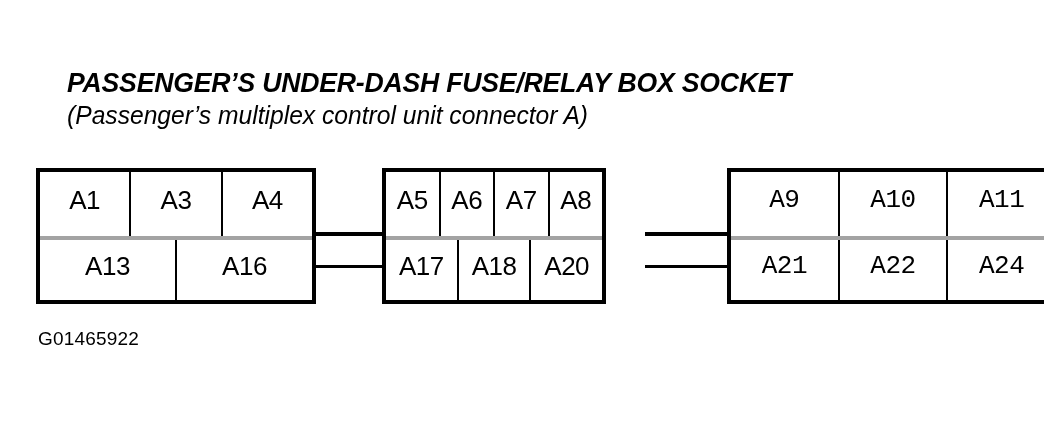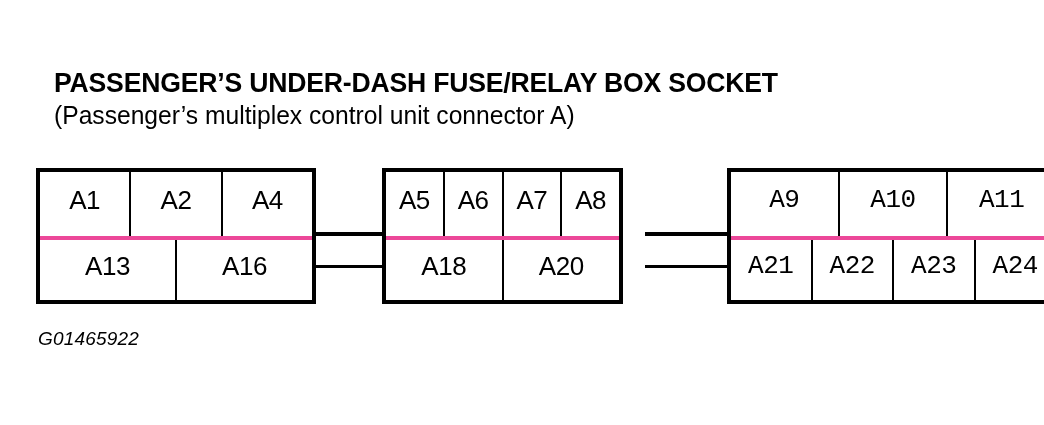--- a/index.html
+++ b/index.html
@@ -13,23 +13,24 @@
     position: relative;
     overflow: hidden;
     font-family: "Liberation Sans", sans-serif;
     color: #000000;
     -webkit-font-smoothing: none;
   }
 
   
   #title-block {
     position: absolute;
-    left: 54px;
+    left: 67px;
     top: 68px;
     width: 940px;
+    font-style: italic;
   }
   #main-title {
     font-size: 27px;
     font-weight: bold;
     letter-spacing: -0.2px;
     line-height: 30px;
     white-space: nowrap;
     transform: scaleX(0.985);
     transform-origin: left center;
   }
@@ -62,21 +63,21 @@
     flex-direction: column;
     background: #ffffff;
     z-index: 3;
   }
   .block-row {
     flex: 1 1 50%;
     display: flex;
     box-sizing: border-box;
   }
   .block-row.row-bottom {
-    border-top: 4px solid #ec4899;
+    border-top: 4px solid #a3a3a3;
   }
   .cell {
     flex: 1 1 0;
     box-sizing: border-box;
     border-left: 2px solid #000000;
     display: flex;
     align-items: center;
     justify-content: center;
     font-size: 26px;
     font-weight: normal;
@@ -105,21 +106,20 @@
 
   
   #figure-caption {
     position: absolute;
     left: 38px;
     top: 328px;
     font-size: 19px;
     font-weight: normal;
     letter-spacing: 0.2px;
     white-space: nowrap;
-    font-style: italic;
   }
 </style>
 </head>
 <body>
 
 <div id="title-block">
   <div id="main-title">PASSENGER’S UNDER-DASH FUSE/RELAY BOX SOCKET</div>
   <div id="sub-title">(Passenger’s multiplex control unit connector A)</div>
 </div>
 
@@ -127,51 +127,51 @@
 
   <div class="bridge-thick" style="left:300px; top:232px; width:96px;"></div>
   <div class="bridge-thin" style="left:300px; top:265px; width:96px;"></div>
 
   <div class="bridge-thick" style="left:645px; top:232px; width:96px;"></div>
   <div class="bridge-thin" style="left:645px; top:265px; width:96px;"></div>
 
   <div class="connector-block" style="left:36px; width:280px;">
     <div class="block-row row-top">
       <div class="cell">A1</div>
-      <div class="cell">A2</div>
+      <div class="cell">A3</div>
       <div class="cell">A4</div>
     </div>
     <div class="block-row row-bottom">
       <div class="cell">A13</div>
       <div class="cell">A16</div>
     </div>
   </div>
 
-  <div class="connector-block" style="left:382px; width:241px;">
+  <div class="connector-block" style="left:382px; width:224px;">
     <div class="block-row row-top">
       <div class="cell">A5</div>
       <div class="cell">A6</div>
       <div class="cell">A7</div>
       <div class="cell">A8</div>
     </div>
     <div class="block-row row-bottom">
+      <div class="cell">A17</div>
       <div class="cell">A18</div>
       <div class="cell">A20</div>
     </div>
   </div>
 
   <div class="connector-block" style="left:727px; width:332px;font-family:Liberation Mono, monospace;">
     <div class="block-row row-top">
       <div class="cell">A9</div>
       <div class="cell">A10</div>
       <div class="cell">A11</div>
     </div>
     <div class="block-row row-bottom">
       <div class="cell">A21</div>
       <div class="cell">A22</div>
-      <div class="cell">A23</div>
       <div class="cell">A24</div>
     </div>
   </div>
 
 </div>
 
 <div id="figure-caption">G01465922</div>
 
 </body></html>

